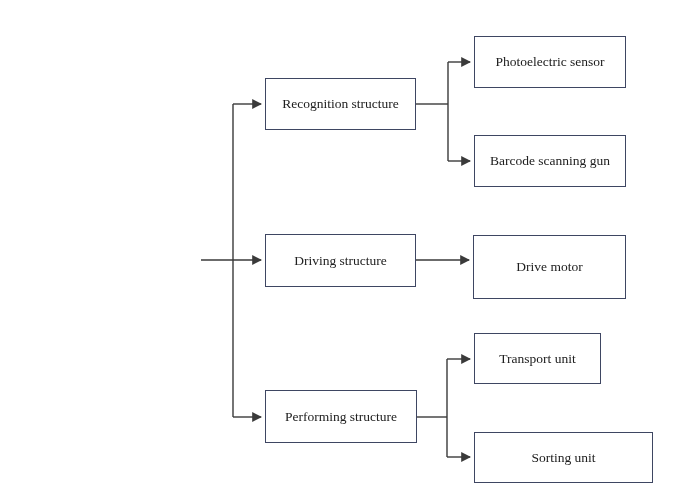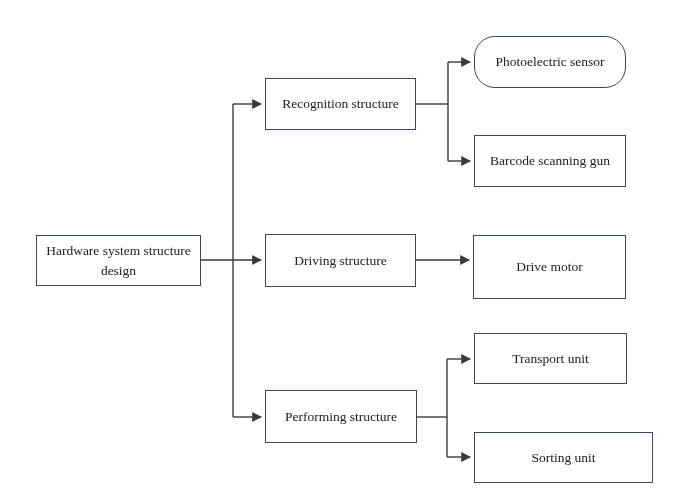--- a/index.html
+++ b/index.html
@@ -39,24 +39,24 @@
     line-height:1.45;
     padding:3px 8px;
   }
   
   .n-root{left:36px;top:235px;width:165px;height:51px;}
   
   .n-recognition{left:265px;top:78px;width:151px;height:52px;}
   .n-driving{left:265px;top:234px;width:151px;height:53px;}
   .n-performing{left:265px;top:390px;width:152px;height:53px;align-items:center;}
   
-  .n-photoelectric{left:474px;top:36px;width:152px;height:52px;border-radius:21px;}
+  .n-photoelectric{left:474px;top:36px;width:152px;height:52px;}
   .n-barcode{left:474px;top:135px;width:152px;height:52px;}
   .n-drive-motor{left:473px;top:235px;width:153px;height:64px;}
-  .n-transport{left:474px;top:333px;width:153px;height:51px;}
+  .n-transport{left:474px;top:333px;width:127px;height:51px;}
   .n-sorting{left:474px;top:432px;width:179px;height:51px;}
 </style>
 </head>
 <body>
 
 <div class="canvas">
 
   <svg class="connector-layer" viewBox="0 0 683 496" xmlns="http://www.w3.org/2000/svg" aria-hidden="true">
     <defs>
       <marker id="arrow" viewBox="0 0 10 10" refX="9" refY="5" markerWidth="9" markerHeight="7" orient="auto-start-reverse">
@@ -80,23 +80,20 @@
 
       <path d="M416,260 H469" marker-end="url(#arrow)"></path>
 
       <path d="M417,417 H447"></path>
       <path d="M447,359 V457"></path>
       <path d="M447,359 H470" marker-end="url(#arrow)"></path>
       <path d="M447,457 H470" marker-end="url(#arrow)"></path>
     </g>
   </svg>
 
-  <div class="node n-root">
-    <span>Hardware system structure design</span>
-  </div>
 
   <div class="node n-recognition">
     <span>Recognition structure</span>
   </div>
 
   <div class="node n-driving">
     <span>Driving structure</span>
   </div>
 
   <div class="node n-performing">

